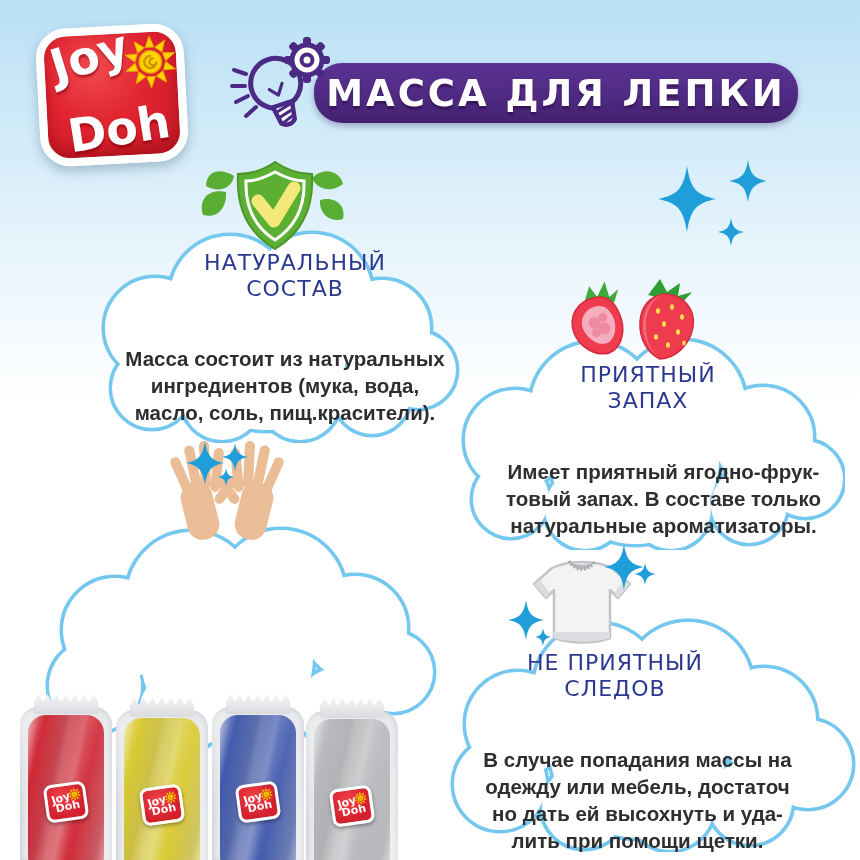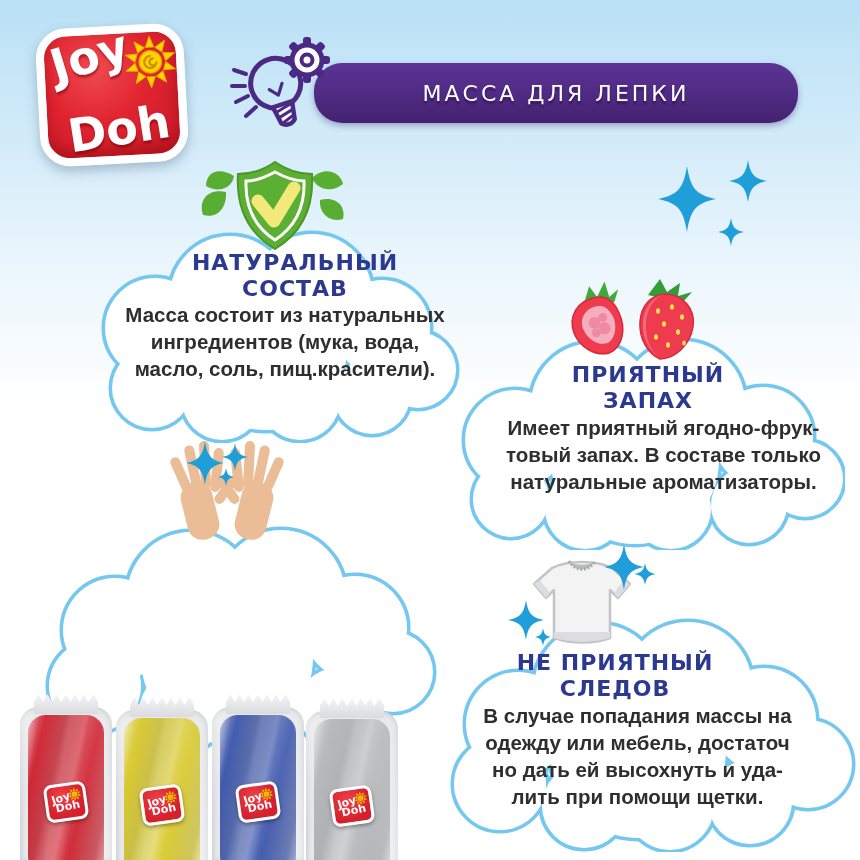--- a/index.html
+++ b/index.html
@@ -23,35 +23,35 @@
     text-shadow:0 3px 2px rgba(130,0,10,.55);}
   .logo-sun{position:absolute;right:8px;top:12px;}
   
   .banner{
     position:absolute;left:314px;top:63px;width:484px;height:60px;z-index:2;
     background:linear-gradient(180deg,#5b3394 0%,#4f2a82 55%,#44226f 100%);
     border-radius:28px;display:flex;align-items:center;justify-content:center;
     box-shadow:0 3px 6px rgba(60,40,110,.35);
   }
   .banner-title{
-    color:#fff;font-family:"DejaVu Sans",sans-serif;font-weight:400;font-size:22px;letter-spacing:3px;
+    color:#fff;font-family:"DejaVu Sans",sans-serif;font-weight:700;font-size:37px;letter-spacing:3px;
     text-shadow:0 3px 2px rgba(30,0,50,.45);white-space:nowrap;
   }
   .bulb{position:absolute;left:226px;top:30px;width:110px;height:112px;z-index:3;}
   
   .cloud-svg{position:absolute;z-index:2;}
   .cloud-stroke{fill:#fff;stroke:#74c7ef;stroke-width:7px;}
   .cloud-fill{fill:#fff;stroke:none;}
   .feature-title{
     position:absolute;z-index:4;text-align:center;white-space:pre-line;
-    color:#2b3990;font-family:"DejaVu Sans",sans-serif;font-weight:700;font-size:22px;line-height:1.18;letter-spacing:1px;
+    color:#2b3990;font-family:"DejaVu Sans",sans-serif;font-weight:400;font-size:22px;line-height:1.18;letter-spacing:1px;
   }
   .feature-body{
     position:absolute;z-index:4;text-align:center;white-space:pre-line;
-    color:#2e2e2e;font-weight:700;font-size:20.5px;line-height:1.32;
+    color:#2e2e2e;font-weight:700;font-size:20.5px;line-height:1.32;margin-top:44px;
   }
   .icon{position:absolute;z-index:4;}
   .star{position:absolute;z-index:5;}
   
   .pack{position:absolute;width:92px;height:170px;z-index:7;}
   .pack-crimp{
     position:absolute;top:0;left:50%;transform:translateX(-50%);width:64px;height:22px;
     background:linear-gradient(180deg,#f7f7f9,#dadbde);
     clip-path:polygon(0 100%,0 45%,7% 10%,14% 45%,21% 10%,28% 45%,35% 10%,42% 45%,50% 10%,57% 45%,64% 10%,71% 45%,78% 10%,85% 45%,93% 10%,100% 45%,100% 100%);
   }

